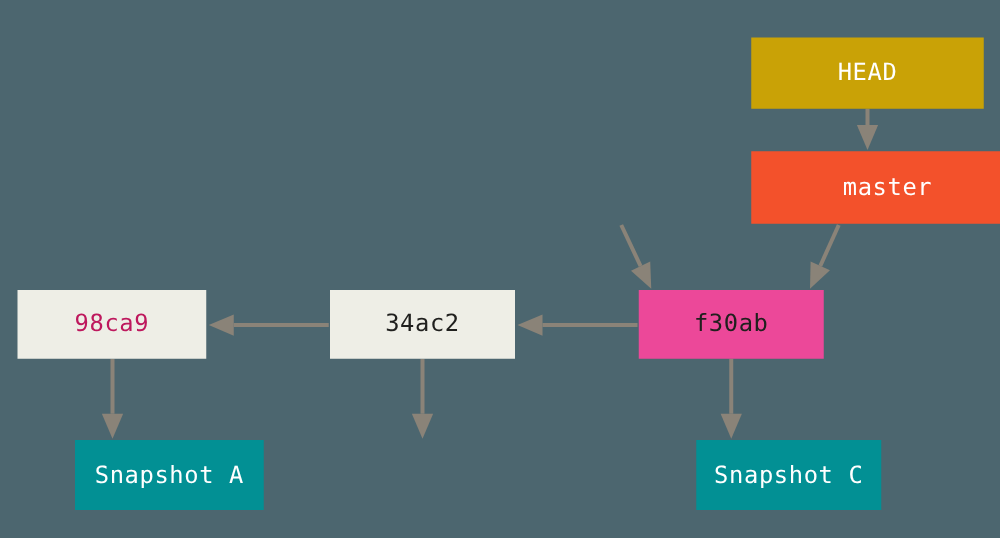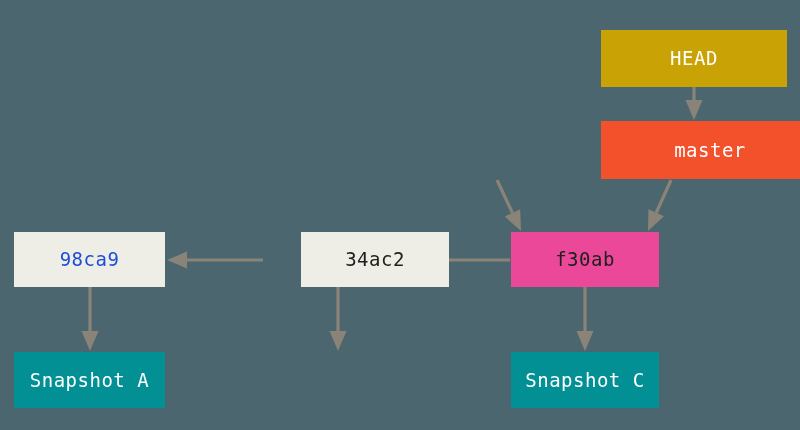--- a/index.html
+++ b/index.html
@@ -38,20 +38,21 @@
     background: #f3512b;
     color: #ffffff;
   }
   .node-commit {
     background: #eeeee6;
     color: #20201e;
   }
   .node-snapshot {
     background: #029094;
     color: #ffffff;
+    margin-left: 46px;
   }
   #edge-layer {
     position: absolute;
     left: 0;
     top: 0;
     width: 800px;
     height: 430px;
     pointer-events: none;
   }
 </style>
@@ -88,18 +89,18 @@
         <line x1="338" y1="287" x2="338" y2="331" stroke="#8a8378" stroke-width="3.2"></line>
         <polygon points="338,351 329.5,331 346.5,331" fill="#8a8378"></polygon>
       </g>
       <g>
         <line x1="585" y1="287" x2="585" y2="331" stroke="#8a8378" stroke-width="3.2"></line>
         <polygon points="585,351 576.5,331 593.5,331" fill="#8a8378"></polygon>
       </g>
     </svg>
 <div class="node node-head" style="left: 601px; top: 30px; width: 186px; height: 57px; background: rgb(201, 162, 6); color: rgb(255, 255, 255);">HEAD</div>
     <div class="node node-ref" style="left: 601px; top: 121px; width: 218px; height: 58px; background: rgb(243, 81, 43); color: rgb(255, 255, 255);">master</div>
-    <div class="node node-commit" style="left: 14px; top: 232px; width: 151px; height: 55px; background: rgb(238, 238, 230); color: #1d4ed8;">98ca9</div>
-    <div class="node node-commit" style="left: 264px; top: 232px; width: 148px; height: 55px; background: rgb(238, 238, 230); color: rgb(32, 32, 30); margin-left: 37px;">34ac2</div>
+    <div class="node node-commit" style="left: 14px; top: 232px; width: 151px; height: 55px; background: rgb(238, 238, 230); color: #be185d;">98ca9</div>
+    <div class="node node-commit" style="left: 264px; top: 232px; width: 148px; height: 55px; background: rgb(238, 238, 230); color: rgb(32, 32, 30);">34ac2</div>
     <div class="node node-commit" style="left: 511px; top: 232px; width: 148px; height: 55px; background: #ec4899; color: rgb(32, 32, 30);">f30ab</div>
     <div class="node node-snapshot" style="left: 14px; top: 352px; width: 151px; height: 56px; background: rgb(2, 144, 148); color: rgb(255, 255, 255);">Snapshot A</div>
     <div class="node node-snapshot" style="left: 511px; top: 352px; width: 148px; height: 56px; background: rgb(2, 144, 148); color: rgb(255, 255, 255);">Snapshot C</div>
   </div>
 
 </body></html>

